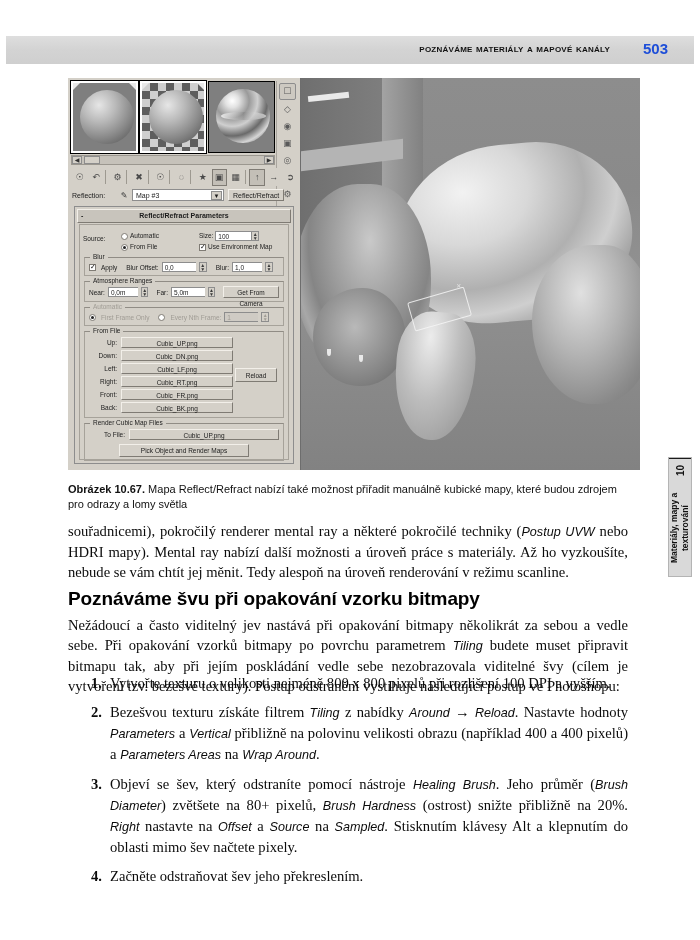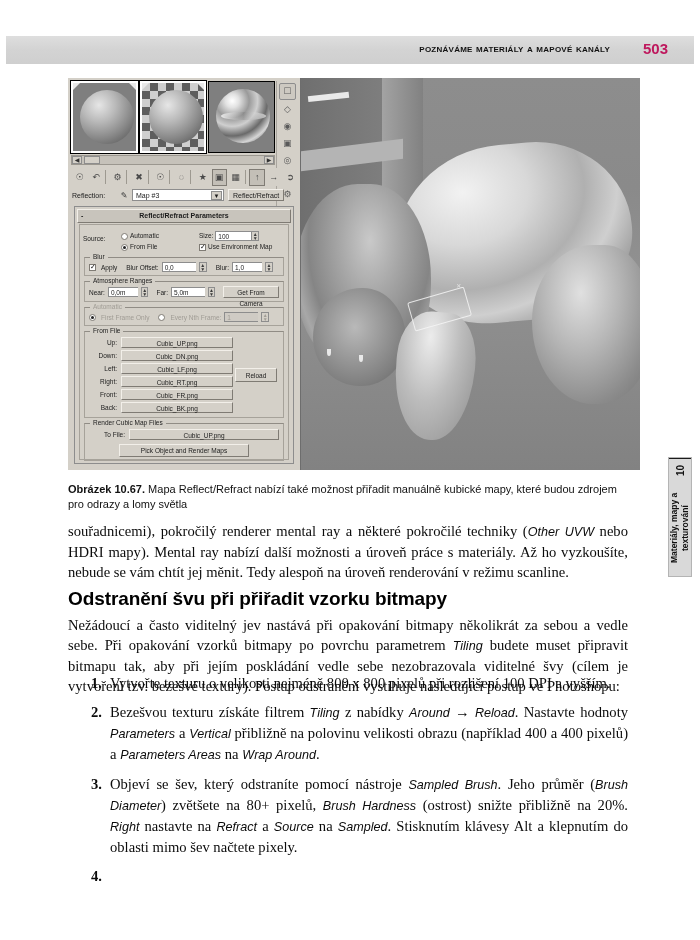--- a/index.html
+++ b/index.html
@@ -36,21 +36,21 @@
     font-variant: small-caps;
     text-transform: lowercase;
   }
   .header-pageno {
     position: absolute;
     right: 32px;
     top: 40px;
     font-family: "Liberation Sans", sans-serif;
     font-weight: bold;
     font-size: 15px;
-    color: #be185d;
+    color: #1d4ed8;
   }
 
   
   .figure {
     position: absolute;
     left: 68px;
     top: 78px;
     width: 572px;
     height: 392px;
     background: #8f8f8f;
@@ -759,41 +759,42 @@
       <div class="cr-gizmo"></div>
       <div class="cr-axis">✕</div>
     </div>
   </div>
 </div>
 
 <div class="caption">
   <b>Obrázek 10.67.</b><span> Mapa Reflect/Refract nabízí také možnost přiřadit manuálně kubické mapy, které budou zdrojem pro odrazy a lomy světla</span>
 </div>
 
-<div class="para" id="p-intro">souřadnicemi), pokročilý renderer mental ray a některé pokročilé techniky (<i>Other UVW</i> nebo HDRI mapy). Mental ray nabízí další možnosti a úroveň práce s materiály. Až ho vyzkoušíte, nebude se vám chtít jej měnit. Tedy alespoň na úroveň renderování v režimu scanline.</div>
-
-<div class="h2">Odstranění švu při přiřadit vzorku bitmapy</div>
+<div class="para" id="p-intro">souřadnicemi), pokročilý renderer mental ray a některé pokročilé techniky (<i>Postup UVW</i> nebo HDRI mapy). Mental ray nabízí další možnosti a úroveň práce s materiály. Až ho vyzkoušíte, nebude se vám chtít jej měnit. Tedy alespoň na úroveň renderování v režimu scanline.</div>
+
+<div class="h2">Poznáváme švu při opakování vzorku bitmapy</div>
 
 <div class="para" id="p-seam">Nežádoucí a často viditelný jev nastává při opakování bitmapy několikrát za sebou a vedle sebe. Při opakování vzorků bitmapy po povrchu parametrem <i>Tiling</i> budete muset připravit bitmapu tak, aby při jejím poskládání vedle sebe nezobrazovala viditelné švy (cílem je vytvoření tzv. bezešvé textury). Postup odstranění vystihuje následující postup ve Photoshopu:</div>
 
 <div class="ol" id="list-steps">
   <div class="li">
     <span class="num">1.</span>
     <span>Vytvořte texturu o velikosti nejméně 800 x 800 pixelů při rozlišení 100 DPI a vyšším.</span>
   </div>
   <div class="li">
     <span class="num">2.</span>
     <span>Bezešvou texturu získáte filtrem <i>Tiling</i> z nabídky <i>Around</i> → <i>Reload</i>. Nastavte hodnoty <i>Parameters</i> a <i>Vertical</i> přibližně na polovinu velikosti obrazu (například 400 a 400 pixelů) a <i>Parameters Areas</i> na <i>Wrap Around</i>.</span>
   </div>
   <div class="li">
     <span class="num">3.</span>
-    <span>Objeví se šev, který odstraníte pomocí nástroje <i>Sampled Brush</i>. Jeho průměr (<i>Brush Diameter</i>) zvětšete na 80+ pixelů, <i>Brush Hardness</i> (ostrost) snižte přibližně na 20%. <i>Right</i> nastavte na <i>Refract</i> a <i>Source</i> na <i>Sampled</i>. Stisknutím klávesy Alt a klepnutím do oblasti mimo šev načtete pixely.</span>
+    <span>Objeví se šev, který odstraníte pomocí nástroje <i>Healing Brush</i>. Jeho průměr (<i>Brush Diameter</i>) zvětšete na 80+ pixelů, <i>Brush Hardness</i> (ostrost) snižte přibližně na 20%. <i>Right</i> nastavte na <i>Offset</i> a <i>Source</i> na <i>Sampled</i>. Stisknutím klávesy Alt a klepnutím do oblasti mimo šev načtete pixely.</span>
   </div>
   <div class="li">
     <span class="num">4.</span>
+    <span>Začněte odstraňovat šev jeho překreslením.</span>
   </div>
 </div>
 
 <div class="thumbtab">
   <div class="tab-num">10</div>
   <div class="tab-text">Materiály, mapy
 a texturování</div>
 </div>
 
 </body></html>

